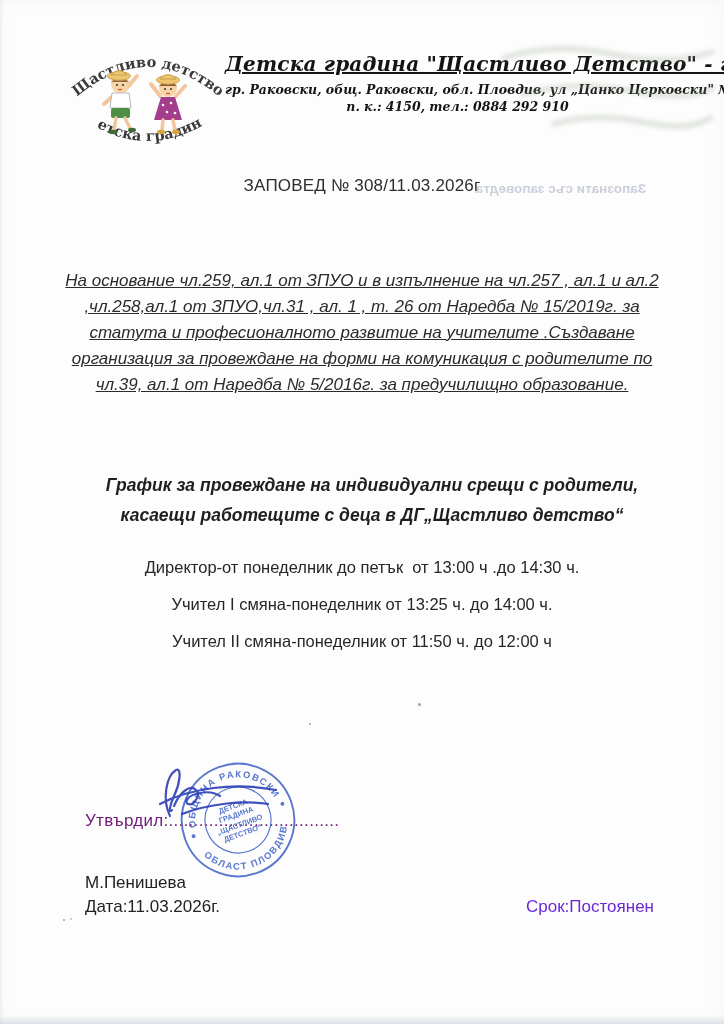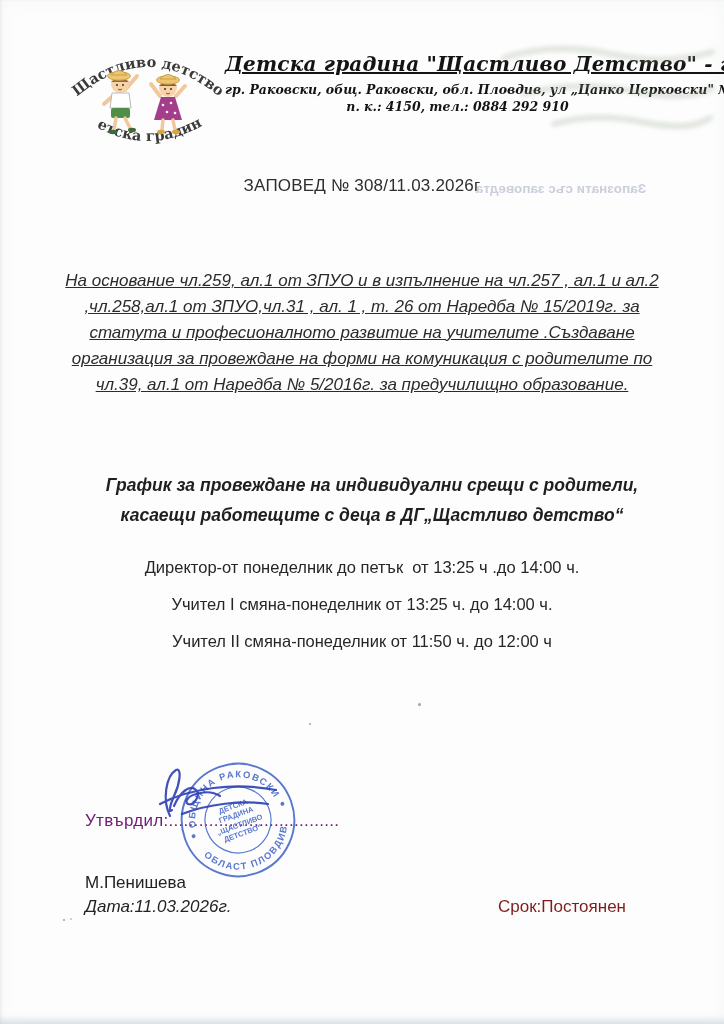--- a/index.html
+++ b/index.html
@@ -44,22 +44,22 @@
     position:absolute;left:58px;top:549px;width:608px;text-align:center;
     font-size:16.5px;line-height:37px;color:#262626;
   }
   .schedule div{white-space:pre-wrap;}
   
   .approve-label{position:absolute;left:85px;top:811px;font-size:17px;color:#701a75;letter-spacing:0.3px;z-index:1;}
   .approve-name{position:absolute;left:85px;top:845px;font-size:17px;color:#232323;z-index:1;margin-top:28px;}
   .stamp{position:absolute;left:178px;top:760px;width:120px;height:120px;transform:rotate(-20deg);opacity:0.88;z-index:2;}
   .signature{position:absolute;left:156px;top:758px;width:125px;height:72px;z-index:3;opacity:0.9;}
   
-  .footer-date{position:absolute;left:85px;top:897px;font-size:17px;color:#232323;font-style:italic;}
-  .footer-term{position:absolute;left:498px;top:897px;font-size:17px;color:#7f1d1d;}
+  .footer-date{position:absolute;left:85px;top:897px;font-size:17px;color:#232323;}
+  .footer-term{position:absolute;left:526px;top:897px;font-size:17px;color:#6d28d9;}
   
   .bleed-line{
     position:absolute;left:452px;top:181px;width:218px;text-align:center;
     font-size:13.5px;font-weight:bold;color:#a3a8c0;opacity:0.55;
     transform:scaleX(-1);filter:blur(0.6px);
   }
   .smudge{position:absolute;left:492px;top:36px;width:225px;height:105px;opacity:0.28;filter:blur(2px);}
   .speck{position:absolute;width:3px;height:3px;border-radius:50%;background:#555;opacity:0.55;}
   .speck.s1{left:418px;top:703px;}
   .speck.s2{left:309px;top:723px;width:2px;height:2px;}
@@ -127,21 +127,21 @@
     <div class="header-contact">п. к.: 4150, тел.: 0884 292 910</div>
   </div>
 
   <div class="order-no">ЗАПОВЕД № 308/11.03.2026г</div>
 
   <div class="legal">На основание чл.259, ал.1 от ЗПУО и в изпълнение на чл.257 , ал.1 и ал.2 ,чл.258,ал.1 от ЗПУО,чл.31 , ал. 1 , т. 26 от Наредба № 15/2019г. за статута и професионалното развитие на учителите .Създаване организация за провеждане на форми на комуникация с родителите по чл.39, ал.1 от Наредба № 5/2016г. за предучилищно образование.</div>
 
   <div class="sched-heading">График за провеждане на индивидуални срещи с родители, касаещи работещите с деца в ДГ„Щастливо детство“</div>
 
   <div class="schedule">
-    <div>Директор-от понеделник до петък  от 13:25 ч .до 14:00 ч.</div>
+    <div>Директор-от понеделник до петък  от 13:00 ч .до 14:30 ч.</div>
     <div>Учител I смяна-понеделник от 13:25 ч. до 14:00 ч.</div>
     <div>Учител II смяна-понеделник от 11:50 ч. до 12:00 ч</div>
   </div>
 
   <div class="approve-label">Утвърдил:..................................</div>
   <div class="approve-name">М.Пенишева</div>
 
   <svg class="stamp" viewBox="0 0 160 160">
     <defs>
       <path id="stampTop" d="M 23 80 A 57 57 0 0 1 137 80"></path>

